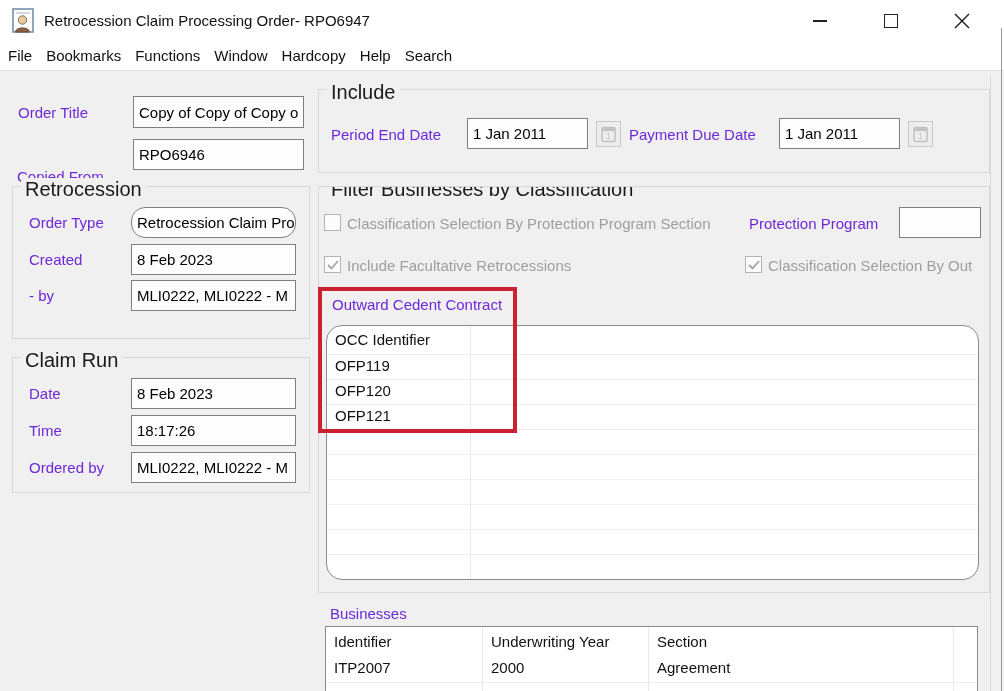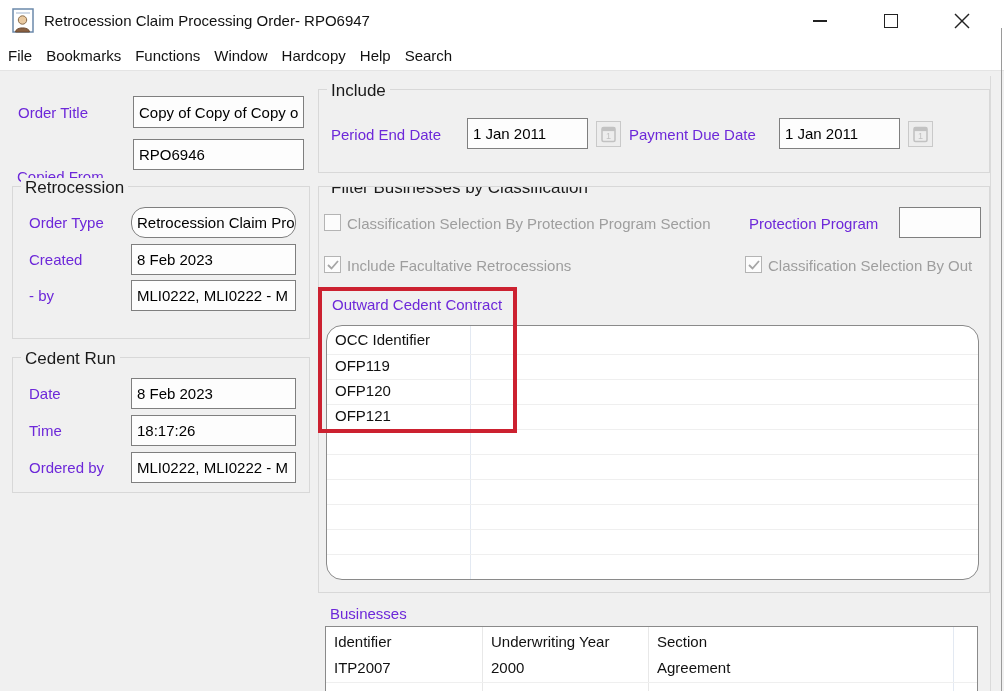--- a/index.html
+++ b/index.html
@@ -22,21 +22,21 @@
 
   
   .content{ position:absolute; left:0; top:70px; width:1004px; height:621px; background:#f0f0f0; border-top:1px solid #e4e4e4; }
 
   .lbl{ position:absolute; font-size:15px; color:#6d28d9; white-space:nowrap; }
   .lbl-dis{ color:#9e9e9e; }
 
   .tb{ position:absolute; background:#fdfdfd; border:1px solid #7f7f7f; font-family:"Liberation Sans", sans-serif; font-size:15px; color:#000; padding:0 0 0 5px; outline:none; }
 
   .grp{ position:absolute; border:1px solid #d8d8d8; }
-  .grp-label{ position:absolute; top:-9px; left:8px; background:#f0f0f0; padding:0 4px; font-size:17px; color:#1a1a1a; white-space:nowrap; }
+  .grp-label{ position:absolute; top:-9px; left:8px; background:#f0f0f0; padding:0 4px; font-size:20px; color:#1a1a1a; white-space:nowrap; }
 
   .calbtn{ position:absolute; width:25px; height:26px; background:#ededed; border:1px solid #c9c9c9; display:flex; align-items:center; justify-content:center; }
 
   .cb{ position:absolute; width:17px; height:17px; background:#fcfcfc; border:1px solid #b4b4b4; display:flex; align-items:center; justify-content:center; }
 
   .tablebox{ position:absolute; background:#fff; border:1px solid #8a8a8a; overflow:hidden; }
   .th{ position:absolute; font-size:15px; color:#111; white-space:nowrap; }
   .td{ position:absolute; font-size:15px; color:#111; white-space:nowrap; }
   .vdiv{ position:absolute; width:1px; background:#e3e9f2; top:0; bottom:0; }
   .hsep{ position:absolute; left:0; right:0; height:1px; background:#efefef; }
@@ -97,21 +97,21 @@
       <div class="grp-label">Retrocession</div>
       <div class="lbl" style="left:16px; top:27px;">Order Type</div>
       <input class="tb" style="left: 118px; top: 20px; width: 165px; height: 31px; border-radius: 14px;" value="Retrocession Claim Pro">
       <div class="lbl" style="left:16px; top:64px;">Created</div>
       <input class="tb" style="left: 118px; top: 57px; width: 165px; height: 31px;" value="8 Feb 2023">
       <div class="lbl" style="left:16px; top:100px;">- by</div>
       <input class="tb" style="left: 118px; top: 93px; width: 165px; height: 31px;" value="MLI0222, MLI0222 - M">
     </div>
 
     <div class="grp" style="left:12px; top:286px; width:298px; height:136px;">
-      <div class="grp-label">Cedent Run</div>
+      <div class="grp-label">Claim Run</div>
       <div class="lbl" style="left:16px; top:27px;">Date</div>
       <input class="tb" style="left: 118px; top: 20px; width: 165px; height: 31px;" value="8 Feb 2023">
       <div class="lbl" style="left:16px; top:64px;">Time</div>
       <input class="tb" style="left: 118px; top: 57px; width: 165px; height: 31px;" value="18:17:26">
       <div class="lbl" style="left:16px; top:101px;">Ordered by</div>
       <input class="tb" style="left: 118px; top: 94px; width: 165px; height: 31px;" value="MLI0222, MLI0222 - M">
     </div>
 
     <div class="grp" style="left:318px; top:18px; width:672px; height:84px;">
       <div class="grp-label">Include</div>

